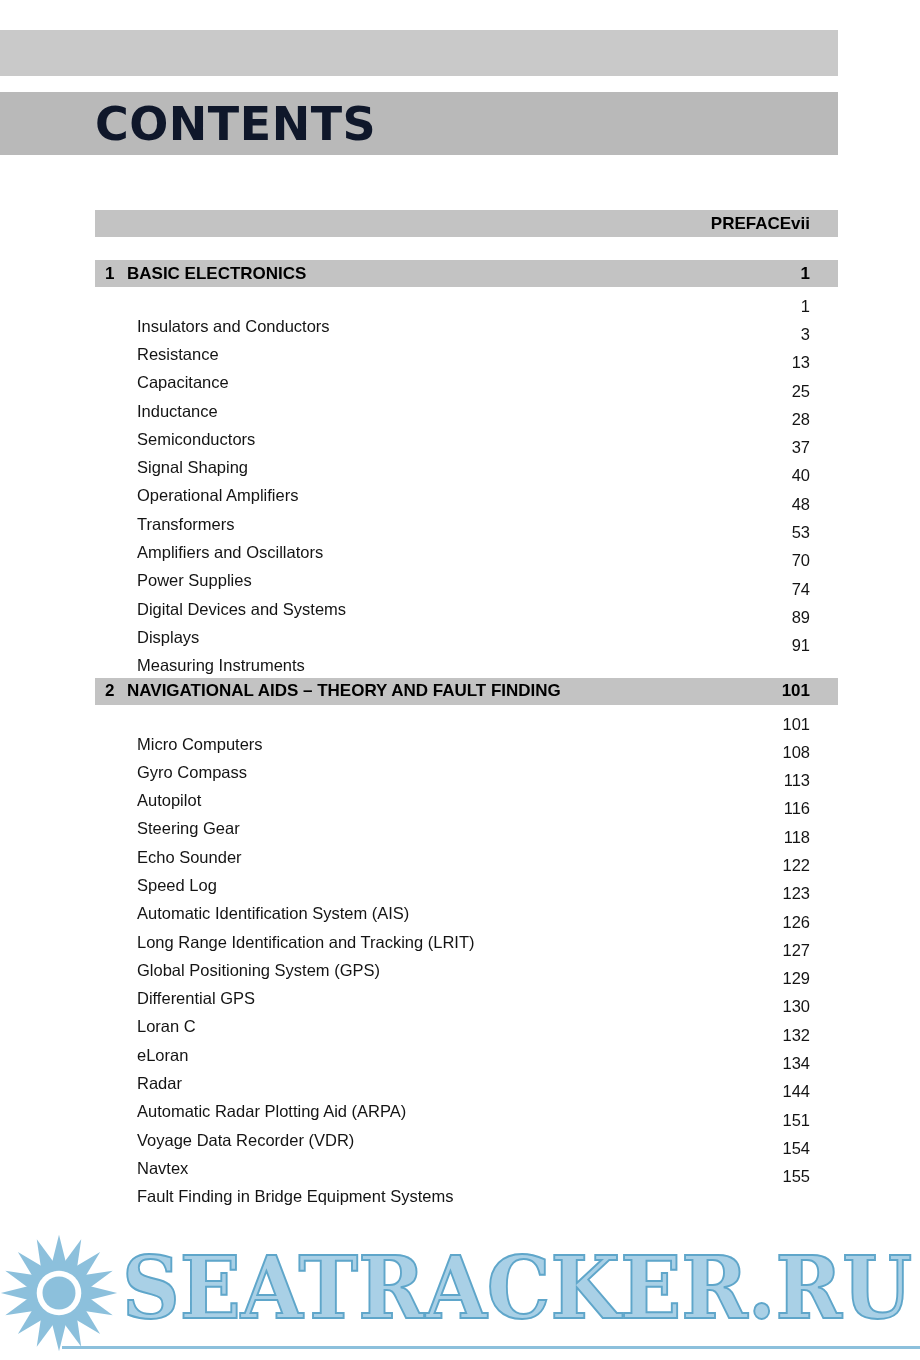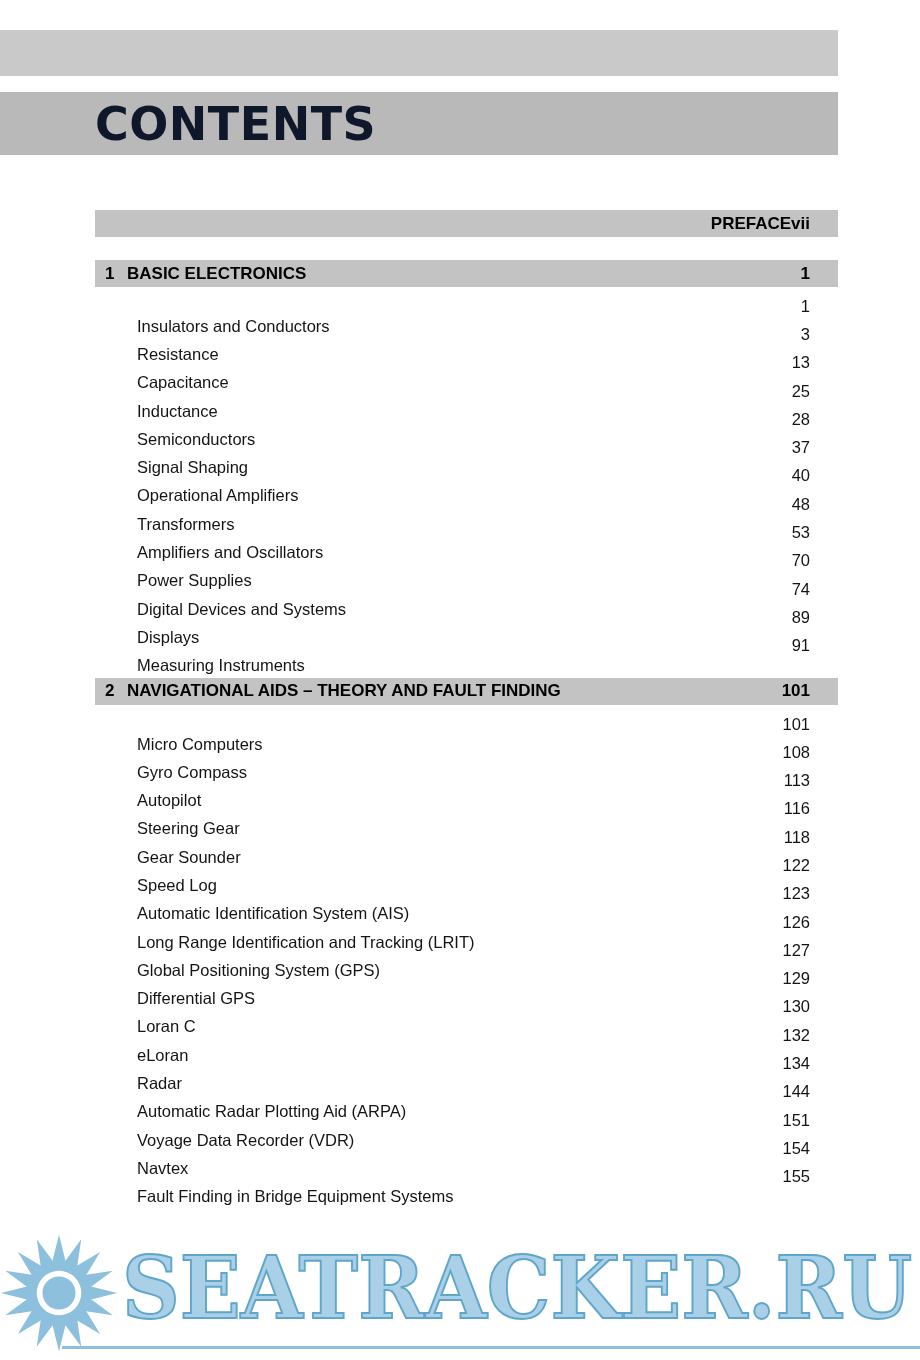--- a/index.html
+++ b/index.html
@@ -195,21 +195,21 @@
     <span class="row-label">Autopilot</span>
     <span class="row-page">113</span>
   </div>
 
   <div class="toc-row">
     <span class="row-label">Steering Gear</span>
     <span class="row-page">116</span>
   </div>
 
   <div class="toc-row">
-    <span class="row-label">Gear Sounder</span>
+    <span class="row-label">Echo Sounder</span>
     <span class="row-page">118</span>
   </div>
 
   <div class="toc-row">
     <span class="row-label">Speed Log</span>
     <span class="row-page">122</span>
   </div>
 
   <div class="toc-row">
     <span class="row-label">Automatic Identification System (AIS)</span>

